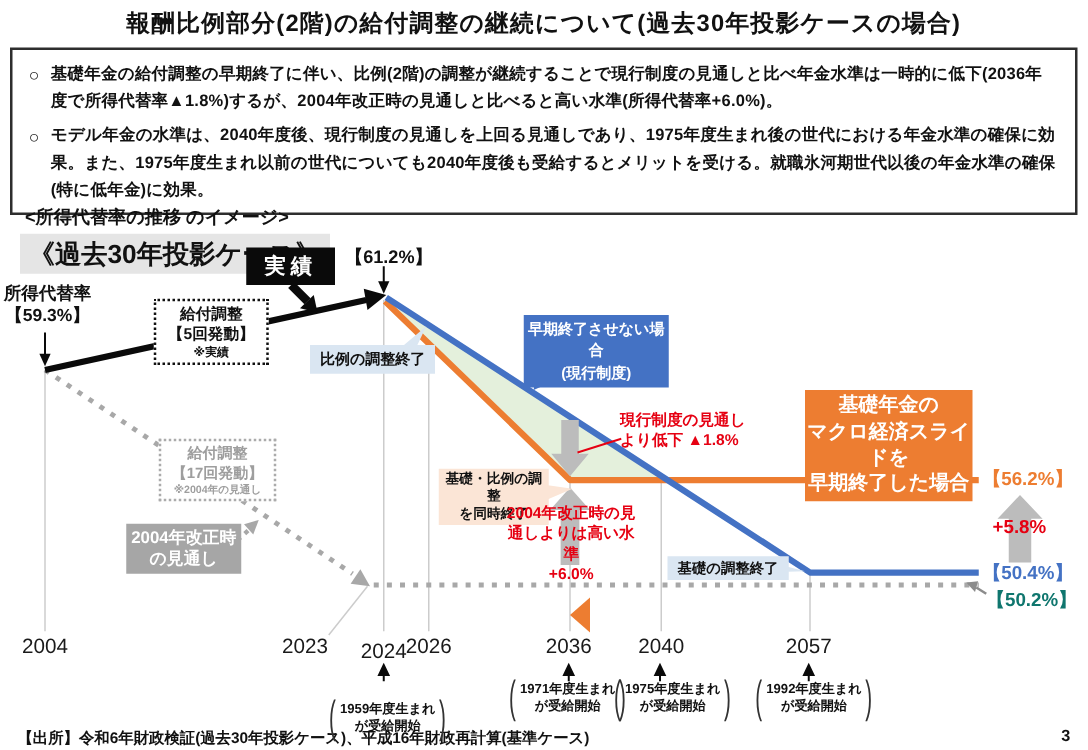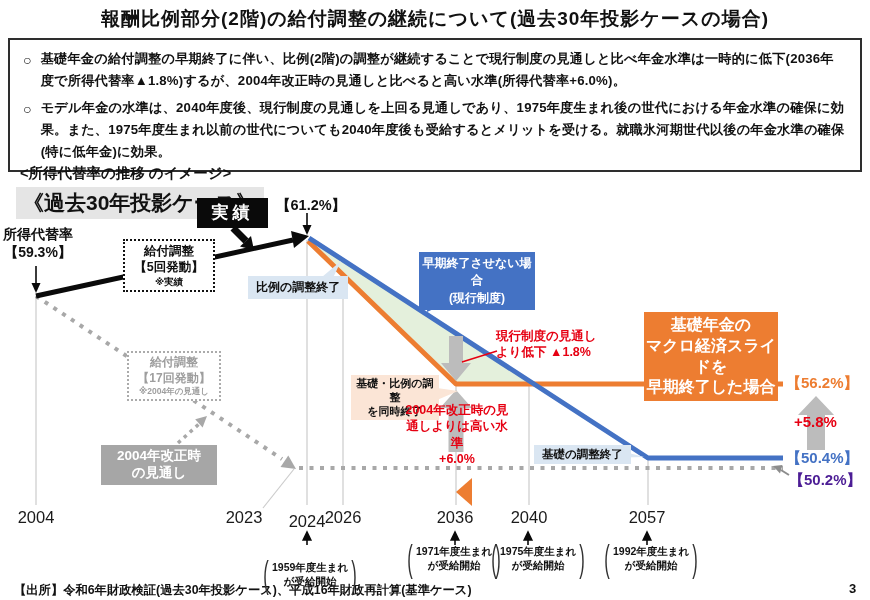--- a/index.html
+++ b/index.html
@@ -180,31 +180,31 @@
 <div class="abs pre ctr z3" style="left:402px;top:402px;width:110px;font-size:12.5px;font-weight:bold;color:#e60012;line-height:1.3;">2004年改正時の見
 通しよりは高い水準
 +6.0%</div>
 
 <div class="abs pre ctr z2" style="left:644px;top:312px;width:134px;background:#ed7d31;color:#fff;font-size:16px;font-weight:bold;line-height:1.3;padding:3px 0;">基礎年金の
 マクロ経済スライドを
 早期終了した場合</div>
 
 <div class="abs z2" style="left:534px;top:445px;background:#dae6f2;font-size:11.5px;font-weight:600;padding:2px 8px;">基礎の調整終了</div>
 
-<div class="abs pre ctr z2" style="left:101px;top:445px;width:116px;background:#a6a6a6;color:#fff;font-size:13.5px;font-weight:bold;line-height:1.25;padding:3px 0;">2004年改正時
+<div class="abs pre ctr z2" style="left:101px;top:419px;width:92px;background:#a6a6a6;color:#fff;font-size:13.5px;font-weight:bold;line-height:1.25;padding:3px 0;">2004年改正時
 の見通し</div>
 
 <div class="abs banner" style="left:456px;top:478px;">
   <div class="tri"></div>
 </div>
 
 <div class="abs z2" style="left:786px;top:374px;font-size:15px;font-weight:bold;color:#ed7d31;">【56.2%】</div>
 <div class="abs z3" style="left:794px;top:413px;font-size:15px;font-weight:bold;color:#e60012;">+5.8%</div>
 <div class="abs z2" style="left:786px;top:449px;font-size:15px;font-weight:bold;color:#4472c4;">【50.4%】</div>
-<div class="abs z2" style="left:789px;top:471px;font-size:15px;font-weight:bold;color:#4c1d95;">【50.2%】</div>
+<div class="abs z2" style="left:789px;top:471px;font-size:15px;font-weight:bold;color:#0f766e;">【50.2%】</div>
 
 <div class="yr" style="left:11px;">2004</div>
 <div class="yr" style="left:219px;">2023</div>
 <div class="yr" style="left:282px;top:512px;">2024</div>
 <div class="yr" style="left:318px;">2026</div>
 <div class="yr" style="left:430px;">2036</div>
 <div class="yr" style="left:504px;">2040</div>
 <div class="yr" style="left:622px;">2057</div>
 
 <div class="cohort" style="left:261px;margin-top:16px;">

